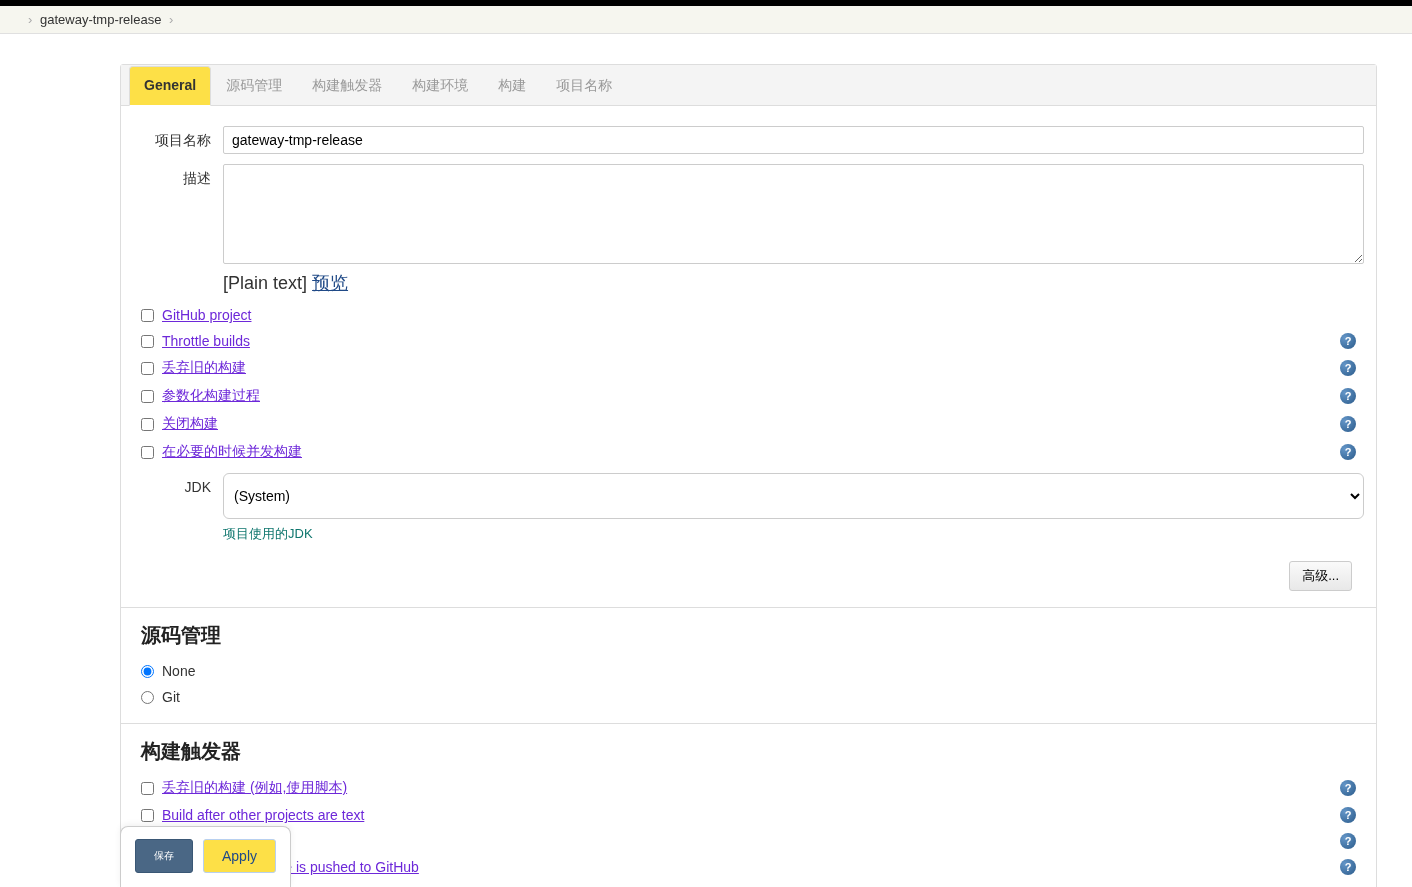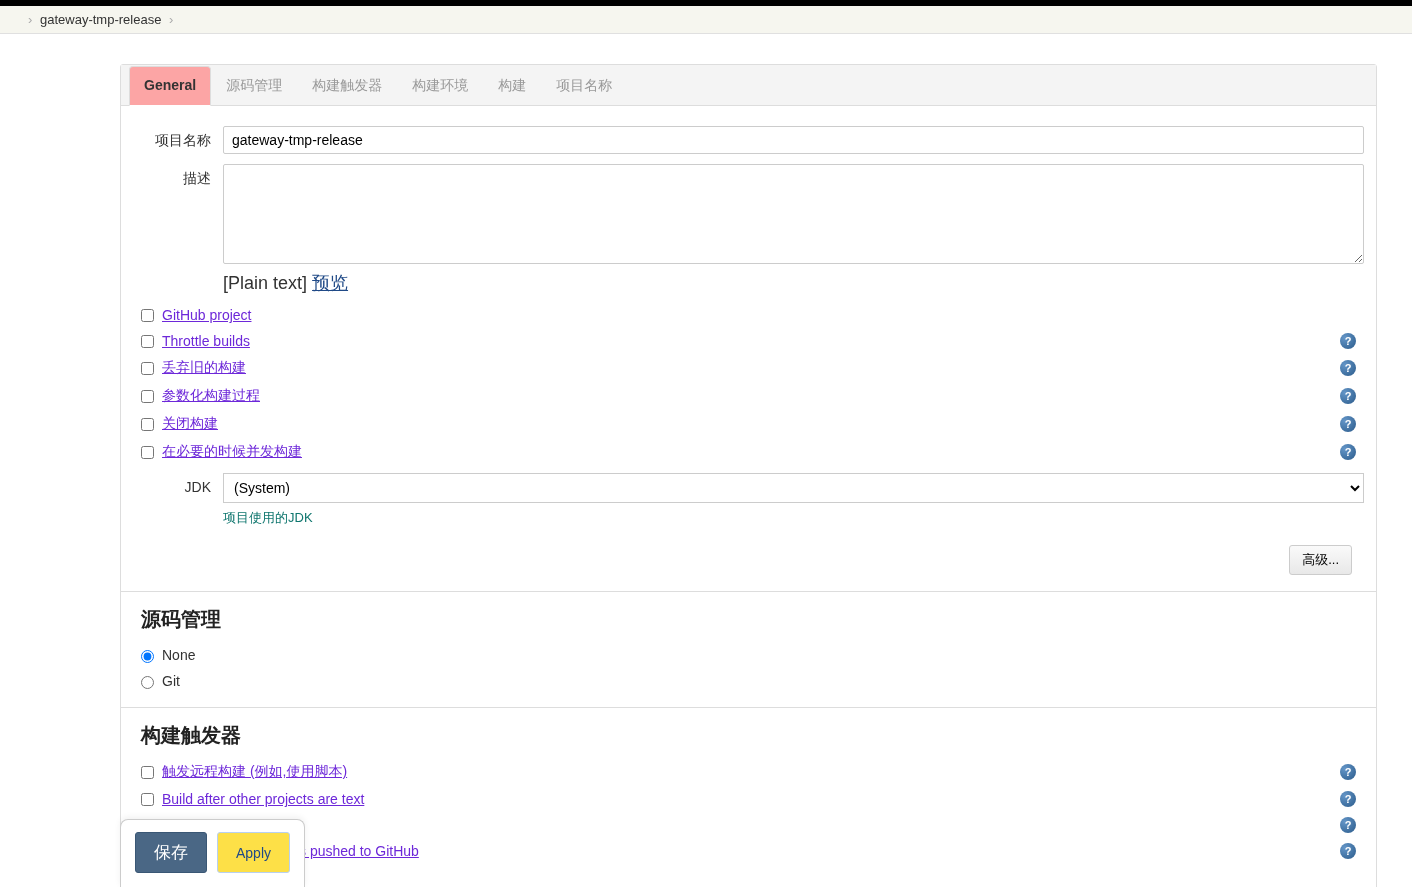--- a/index.html
+++ b/index.html
@@ -33,21 +33,21 @@
       padding: 10px 14px;
       color: #999;
       cursor: pointer;
       font-size: 14px;
       border: 1px solid transparent;
       margin-right: 0px;
       position: relative;
       top: 1px;
     }
     .tab.active {
-      background: #fca5a5;
+      background: #fde047;
       border: 1px solid #ddd;
       border-bottom: 1px solid #fff;
       border-radius: 4px 4px 0 0;
       color: #333;
       font-weight: bold;
     }
     
     .config-body { padding: 18px 12px 20px 12px; }
     
     .form-row {
@@ -121,23 +121,23 @@
       display: inline-flex;
       align-items: center;
       justify-content: center;
       cursor: pointer;
       margin-right: 8px;
       flex-shrink: 0;
     }
     
     .select-input {
       width: 100%;
-      padding: 5px 6px;
-      border: 1px solid #ccc;
-      border-radius: 0;
+      padding: 13px 6px;
+      border: 1px solid #ccc;
+      border-radius: 6px;
       font-size: 14px;
       background: #fff;
     }
     .help-text {
       margin-top: 6px;
       font-size: 13px;
       color: #0f766e;
     }
     
     .btn-row {
@@ -159,21 +159,21 @@
     }
     .section-header {
       font-size: 20px;
       font-weight: bold;
       color: #222;
       padding: 14px 8px 10px 8px;
     }
     
     .radio-row {
       display: flex;
-      align-items: flex-end;
+      align-items: center;
       padding: 4px 0 4px 8px;
       margin-bottom: 2px;
     }
     .radio-row input[type="radio"] { margin-right: 8px; }
     .radio-row label { font-size: 14px; color: #333; cursor: pointer; }
     
     .bottom-save-bar {
       position: fixed;
       left: 120px;
       bottom: 0;
@@ -186,21 +186,21 @@
       gap: 10px;
       box-shadow: 0 -2px 6px rgba(0,0,0,0.06);
     }
     .btn-primary {
       background: #4a6785;
       color: #fff;
       border: 1px solid #3a5775;
       padding: 8px 18px;
       border-radius: 3px;
       cursor: pointer;
-      font-size: 17px;
+      font-size: 10px;
     }
     .btn-secondary {
       background: #fde047;
       color: #204a87;
       border: 1px solid #b8d0f0;
       padding: 8px 18px;
       border-radius: 3px;
       cursor: pointer;
       font-size: 14px;
     }
@@ -302,21 +302,21 @@
     <div class="radio-row">
       <input type="radio" name="scm" style="">
       <label>Git</label>
     </div>
 
     <div class="section-divider" style="margin-top:14px;"></div>
     <div class="section-header">构建触发器</div>
 
     <div class="checkbox-row">
       <input type="checkbox" style="">
-      <label>触发远程构建 (例如,使用脚本)</label>
+      <label>丢弃旧的构建 (例如,使用脚本)</label>
       <span class="help-icon">?</span>
     </div>
     <div class="checkbox-row">
       <input type="checkbox" style="">
       <label>Build after other projects are text</label>
       <span class="help-icon">?</span>
     </div>
     <div class="checkbox-row">
       <input type="checkbox" style="">
       <label>Build periodically</label>

